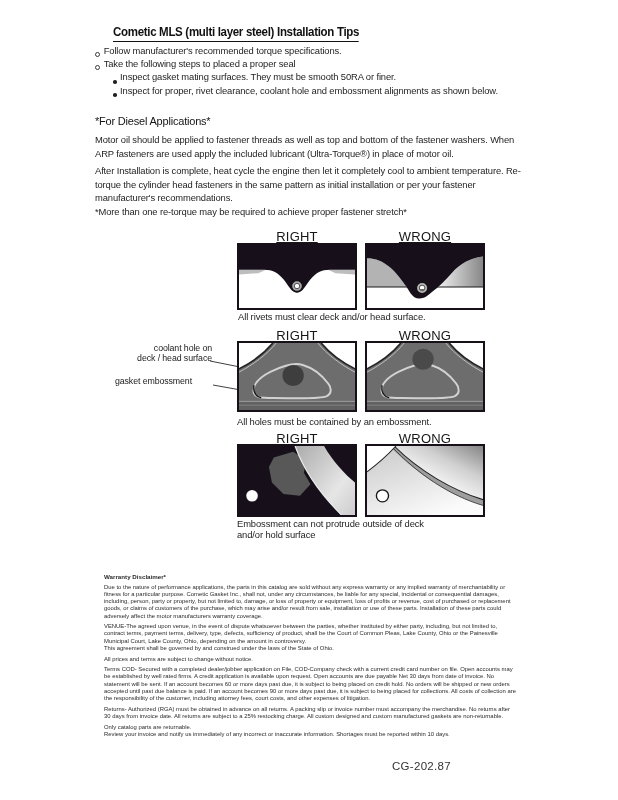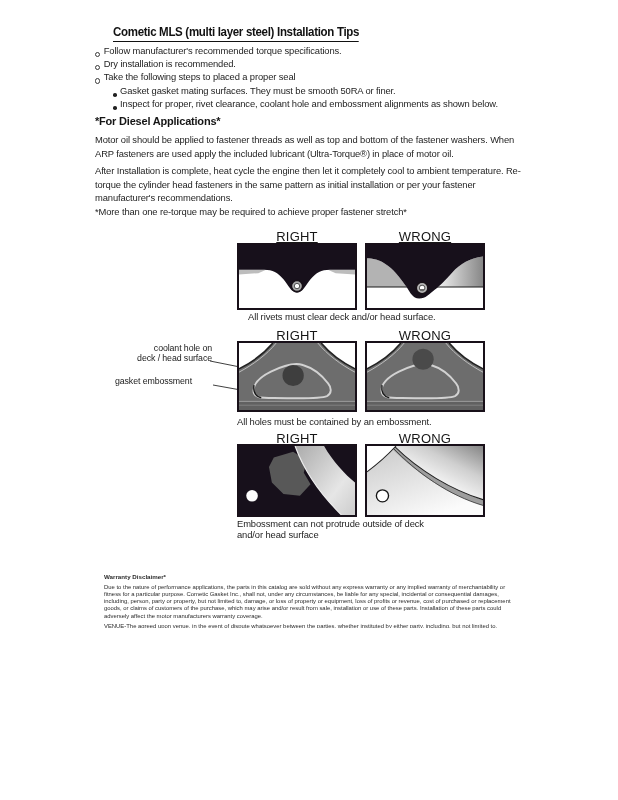--- a/index.html
+++ b/index.html
@@ -1,40 +1,40 @@
 <!DOCTYPE html>
 <html><head>
 <meta charset="utf-8">
 <style>
   html,body{margin:0;padding:0;background:#fff;}
-  .page{position:relative;width:618px;height:628px;background:#ffffff;overflow:hidden;
+  .page{position:relative;width:618px;height:800px;background:#ffffff;overflow:hidden;
         font-family:"Liberation Sans", sans-serif;color:#222;}
   .abs{position:absolute;}
 
   .title{left:113px;top:24px;font-weight:bold;font-size:12.8px;letter-spacing:-0.35px;
          color:#111;border-bottom:1.7px solid #111;padding-bottom:2px;white-space:nowrap;
          transform:scaleX(0.90);transform-origin:left top;}
 
   .bullets{left:95px;top:44px;font-size:9.4px;letter-spacing:-0.12px;line-height:13.2px;color:#242424;width:470px;}
   .b-line{display:flex;align-items:flex-end;white-space:nowrap;}
   .o-marker{width:3.2px;height:3.2px;border:1px solid #3a3a3a;border-radius:50%;margin-right:3.5px;flex:none;}
   .d-marker{width:3.6px;height:3.6px;background:#222;border-radius:50%;margin:0 3.5px 0 18px;flex:none;}
 
-  .h-diesel{left:95px;top:115px;font-size:11px;font-weight:bold;letter-spacing:-0.2px;color:#151515;}
+  .h-diesel{left:95px;top:115px;font-size:11px;font-weight:normal;letter-spacing:-0.2px;color:#151515;}
   .para{left:95px;width:428px;font-size:9.4px;line-height:13.5px;letter-spacing:-0.12px;color:#242424;}
   .p1{top:133px;} .p2{top:164px;} .note{top:205px;white-space:nowrap;}
 
   .dg-label{width:120px;text-align:center;font-size:13px;letter-spacing:0.2px;color:#161616;text-decoration:underline;}
   .panel{width:120px;border:2px solid #181019;background:#fff;box-sizing:border-box;}
   .panel svg{display:block;width:100%;height:100%;}
   .r1{top:243px;height:67px;} .r2{top:341px;height:71px;} .r3{top:444px;height:73px;}
   .colL{left:237px;} .colR{left:365px;}
 
   .caption{font-size:9.4px;letter-spacing:-0.1px;color:#1d1d1d;line-height:10.8px;}
-  .cap1{left:248px;top:312px;text-align:right;} .cap2{left:237px;top:417px;} .cap3{left:237px;top:519px;width:230px;}
+  .cap1{left:238px;top:312px;text-align:right;} .cap2{left:237px;top:417px;} .cap3{left:237px;top:519px;width:230px;}
 
   .side-label{text-align:right;font-size:8.8px;line-height:9.6px;letter-spacing:-0.1px;color:#1a1a1a;width:117px;left:95px;}
   .sl1{top:344px;} .sl2{top:377px;text-align:center;}
   .leaders{left:205px;top:352px;pointer-events:none;}
 
   .warranty{left:104px;top:573px;width:414px;font-size:5.9px;line-height:7.2px;color:#2b2b2b;}
   .warranty .head{font-weight:bold;font-size:6.2px;margin:0 0 3.5px 0;}
   .warranty p{margin:0 0 3.5px 0;}
   .warranty p.joined{margin:0;}
 
@@ -71,29 +71,25 @@
 
   <div class="abs title">Cometic MLS (multi layer steel) Installation Tips</div>
 
   <div class="abs bullets">
     <div class="b-line">
         <span class="o-marker"></span>
         <span>Follow manufacturer's recommended torque specifications.</span>
       </div>
     <div class="b-line">
         <span class="o-marker"></span>
-        <span>Dry installation is recommended.</span>
-      </div>
-    <div class="b-line">
-        <span class="o-marker"></span>
         <span>Take the following steps to placed a proper seal</span>
       </div>
     <div class="b-line">
         <span class="d-marker"></span>
-        <span>Gasket gasket mating surfaces.  They must be smooth 50RA or finer.</span>
+        <span>Inspect gasket mating surfaces.  They must be smooth 50RA or finer.</span>
       </div>
     <div class="b-line">
         <span class="d-marker"></span>
         <span>Inspect for proper, rivet clearance, coolant hole and embossment alignments as shown below.</span>
       </div>
   </div>
 
   <div class="abs h-diesel">*For Diesel Applications*</div>
   <div class="abs para p1">Motor oil should be applied to fastener threads as well as top and bottom of the fastener washers. When ARP fasteners are used apply the included lubricant (Ultra-Torque®) in place of motor oil.</div>
   <div class="abs para p2">After Installation is complete, heat cycle the engine then let it completely cool to ambient temperature. Re-torque the cylinder head fasteners in the same pattern as initial installation or per your fastener manufacturer's recommendations.</div>
@@ -205,21 +201,21 @@
       <path d="M28,0 H120 V56 C88,46 54,26 28,0 Z" fill="url(#g3w)"></path>
       <path d="M28,0 C54,26 88,46 120,56" fill="none" stroke="#1c1c1c" stroke-width="1.1"></path>
       <path d="M0,0 H30 C20,11 8,21 0,27 Z" fill="#ffffff"></path>
       <path d="M30,0 C20,11 8,21 0,27" fill="none" stroke="#222222" stroke-width="1.1"></path>
       <circle cx="16" cy="52" r="6.3" fill="#ffffff" stroke="#151515" stroke-width="1.4"></circle>
     </svg>
   </div>
 
   <div class="abs caption cap3">
     <div>Embossment can not protrude outside of deck</div>
-    <div>and/or head surface</div>
+    <div>and/or hold surface</div>
   </div>
 
   <div class="abs warranty">
     <div class="head">Warranty Disclaimer*</div>
     <p>Due to the nature of performance applications, the parts in this catalog are sold without any express warranty or any implied warranty of merchantability or fitness for a particular purpose.  Cometic Gasket Inc., shall not, under any circumstances, be liable for any special, incidental or consequential damages, including, person, party or property, but not limited to, damage, or loss of property or equipment, loss of profits or revenue, cost of purchased or replacement goods, or claims of customers of the purchase, which may arise and/or result from sale, installation or use of these parts.  Installation of these parts could adversely affect the motor manufacturers warranty coverage.</p>
     <p class="joined">VENUE-The agreed upon venue, in the event of dispute whatsoever between the parties, whether instituted by either party, including, but not limited to, contract terms, payment terms, delivery, type, defects, sufficiency of product, shall be the Court of Common Pleas, Lake County, Ohio or the Painesville Municipal Court, Lake County, Ohio, depending on the amount in controversy.</p>
     <p>This agreement shall be governed by and construed under the laws of the State of Ohio.</p>
     <p>All prices and terms are subject to change without notice.</p>
     <p>Terms COD- Secured with a completed dealer/jobber application on File, COD-Company check with a current credit card number on file.  Open accounts may be established by well rated firms.  A credit application is available upon request.  Open accounts are due payable Net 30 days from date of invoice.  No statement will be sent.  If an account becomes 60 or more days past due, it is subject to being placed on credit hold.  No orders will be shipped or new orders accepted until past due balance is paid.  If an account becomes 90 or more days past due, it is subject to being placed for collections.  All costs of collection are the responsibility of the customer, including attorney fees, court costs, and other expenses of litigation.</p>
     <p>Returns- Authorized (RGA) must be obtained in advance on all returns.  A packing slip or invoice number must accompany the merchandise.  No returns after 30 days from invoice date.  All returns are subject to a 25% restocking charge.  All custom designed and custom manufactured gaskets are non-returnable.</p>

